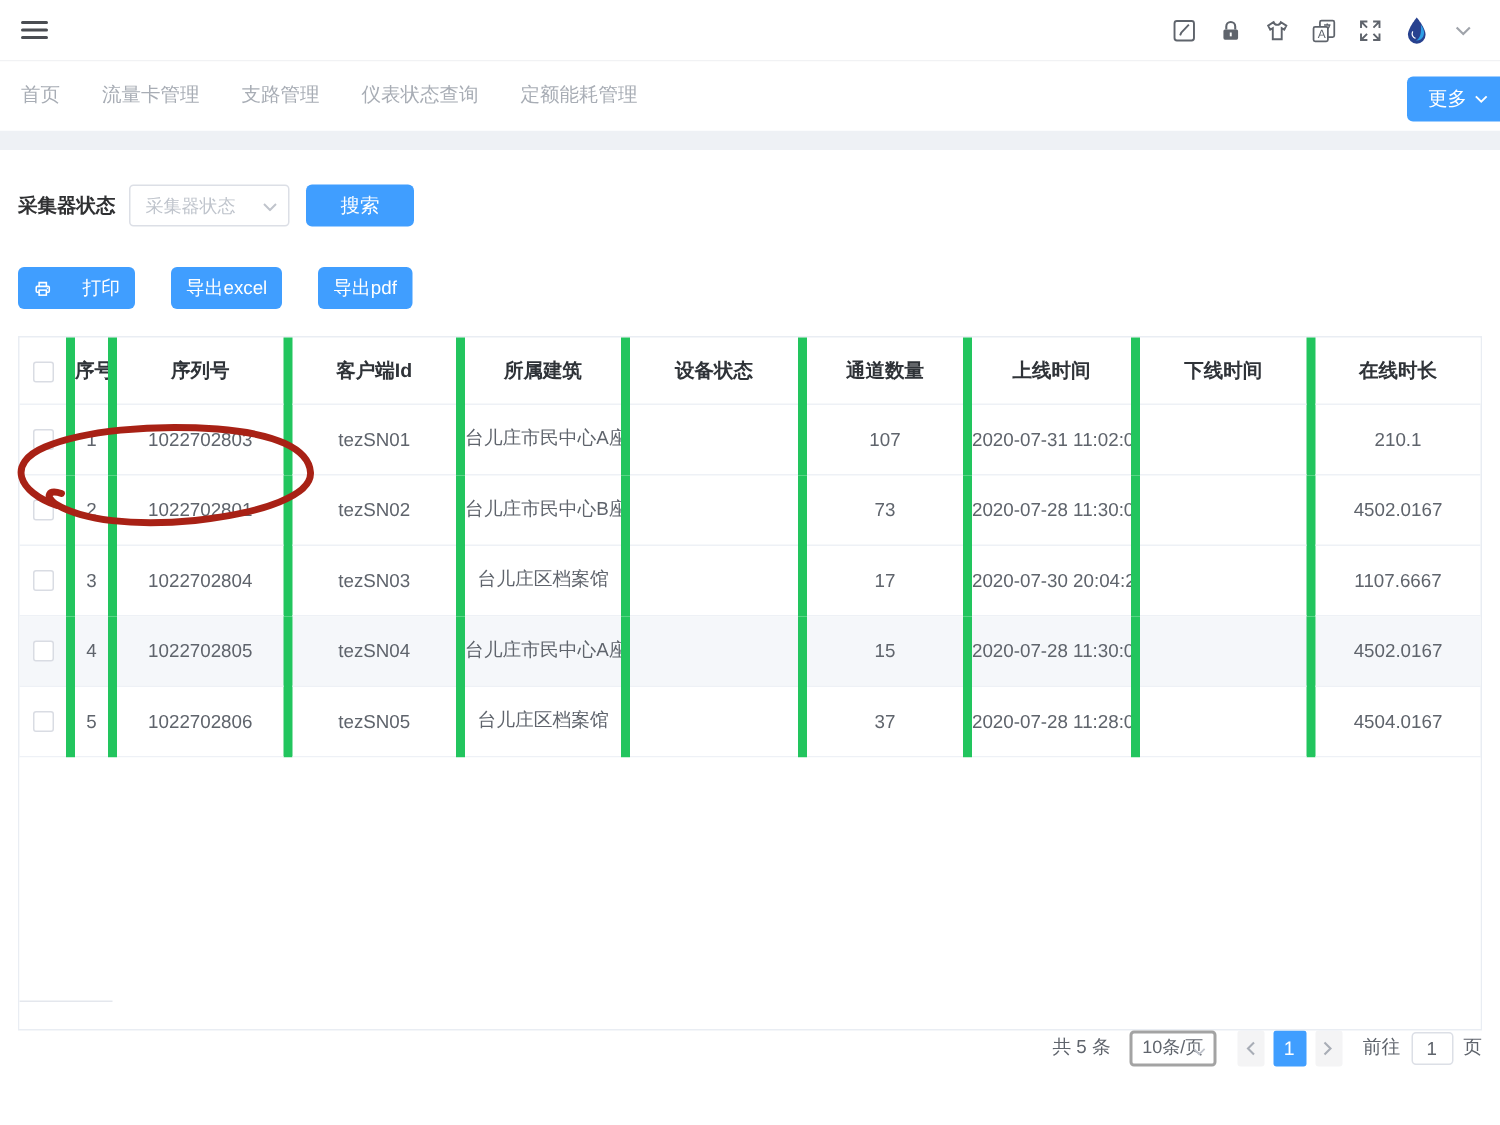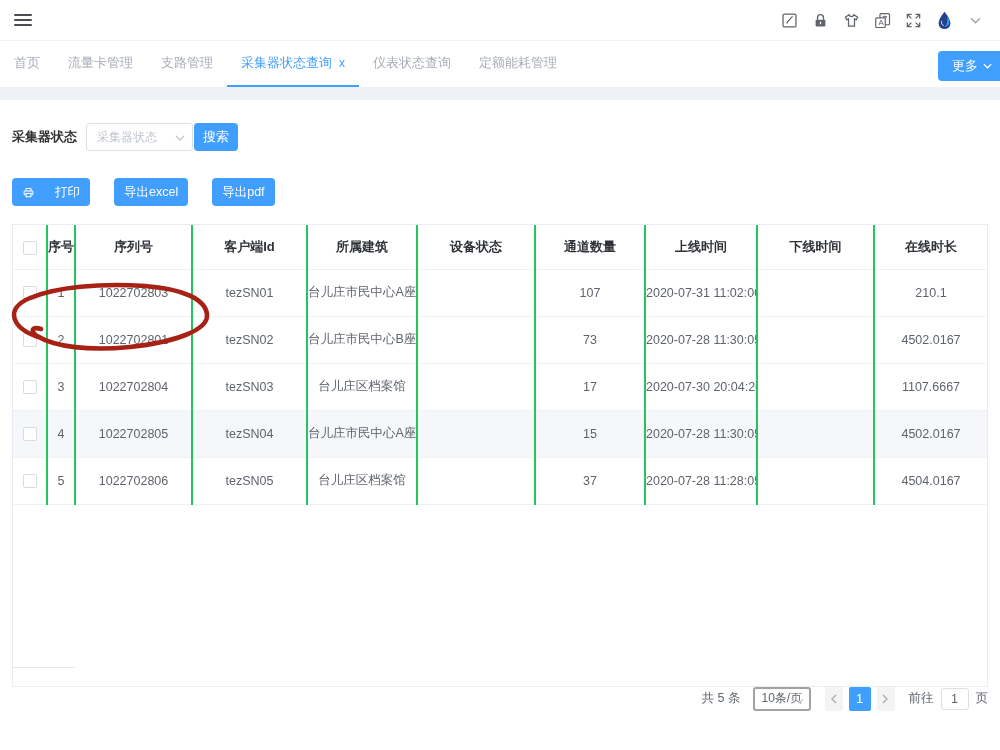--- a/index.html
+++ b/index.html
@@ -23,32 +23,32 @@
 
   main { position:relative; padding:0 12px; }
 
   
   .filter-row { margin-top:23px; display:flex; align-items:center; height:28px; }
   .filter-label { font-size:13px; font-weight:700; color:#303133; margin-right:9px; }
   .select { position:relative; width:107px; height:28px; border:1px solid #dcdfe6; border-radius:3px; background:#fff; display:flex; align-items:center; padding:0 22px 0 10px; cursor:pointer; }
   .select .ph { font-size:12px; color:#bfc4cc; white-space:nowrap; overflow:hidden; }
   .select .chev { position:absolute; right:7px; top:11px; }
   .btn-primary { background:#409eff; color:#fff; border:none; border-radius:4px; height:28px; font-size:13px; cursor:pointer; font-family:inherit; }
-  .search-btn { margin-left:1px; padding:0 9px; }
+  .search-btn { margin-left:11px; padding:0 23px; }
 
   
   .actions-row { margin-top:27px; display:flex; align-items:center; height:28px; }
   .action-btn { display:flex; align-items:center; gap:20px; padding:0 10px; font-size:12.5px; }
   .action-btn + .action-btn { margin-left:24px; }
   .annotation { position:absolute; left:-12px; top:148px; pointer-events:none; z-index:6; overflow:visible; }
 
   
   .table-wrap { position:relative; margin-top:18px; width:976px; border:1px solid #e9edf3; }
   table { width:100%; border-collapse:collapse; table-layout:fixed; }
-  th, td { border-right:2px solid #22c55e; border-bottom:1px solid #eef1f6; text-align:center; vertical-align:middle; overflow:hidden; white-space:nowrap; }
+  th, td { border-right:6px solid #22c55e; border-bottom:1px solid #eef1f6; text-align:center; vertical-align:middle; overflow:hidden; white-space:nowrap; }
   th:last-child, td:last-child { border-right:none; }
   th { height:44px; font-size:13px; font-weight:700; color:#2f3338; background:#fff; }
   td { height:47px; font-size:12.5px; color:#5f646c; }
   tr.striped td { background:#f5f7fa; }
   .cb { display:inline-block; width:14px; height:14px; border:1px solid #d9dce3; border-radius:2px; background:#fff; cursor:pointer; vertical-align:middle; }
   .table-empty { height:181px; background:#fff; }
   .artifact-line { position:absolute; left:0; bottom:18px; width:62px; border-top:1px solid #e4e7ed; }
 
   
   .pagination { display:flex; align-items:center; justify-content:flex-end; font-size:12.5px; color:#5f646c; padding-right:0; }
@@ -123,24 +123,20 @@
   <nav class="tabbar">
     <div class="tab">
         <span>首页</span>
       </div>
     <div class="tab">
         <span>流量卡管理</span>
       </div>
     <div class="tab">
         <span>支路管理</span>
       </div>
-    <div class="tab active">
-      <span>采集器状态查询</span>
-      <span class="close-x">x</span>
-    </div>
     <div class="tab">
         <span>仪表状态查询</span>
       </div>
     <div class="tab">
         <span>定额能耗管理</span>
       </div>
     <button class="more-btn">
       <span>更多</span>
       <svg width="9" height="6" viewBox="0 0 10 6" fill="none" stroke="#fff" stroke-width="1.4">
           <path d="M1 1 L5 5 L9 1"></path>

